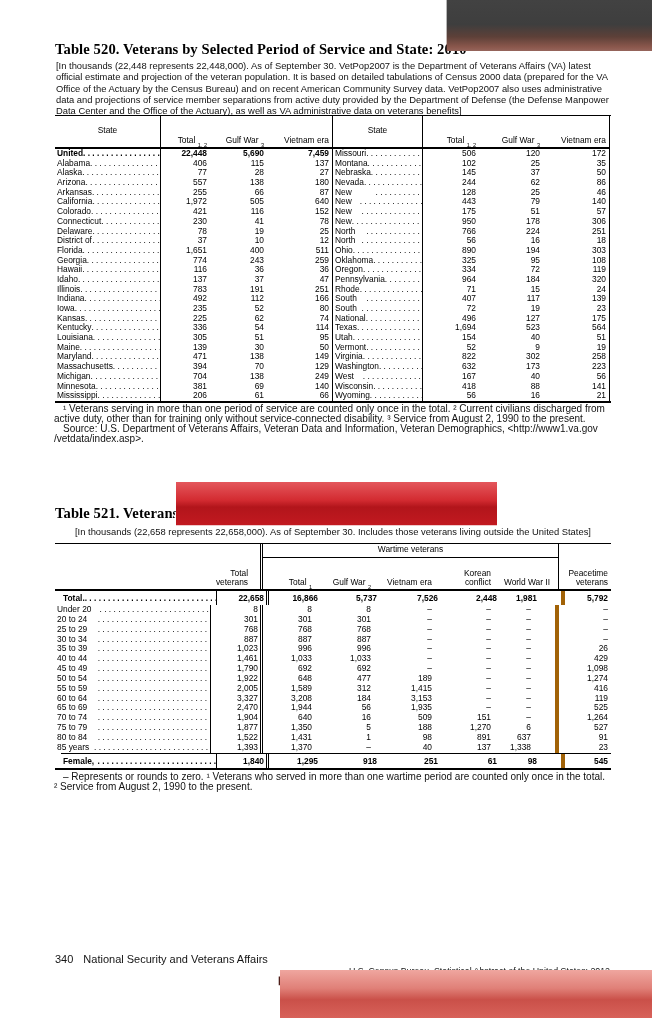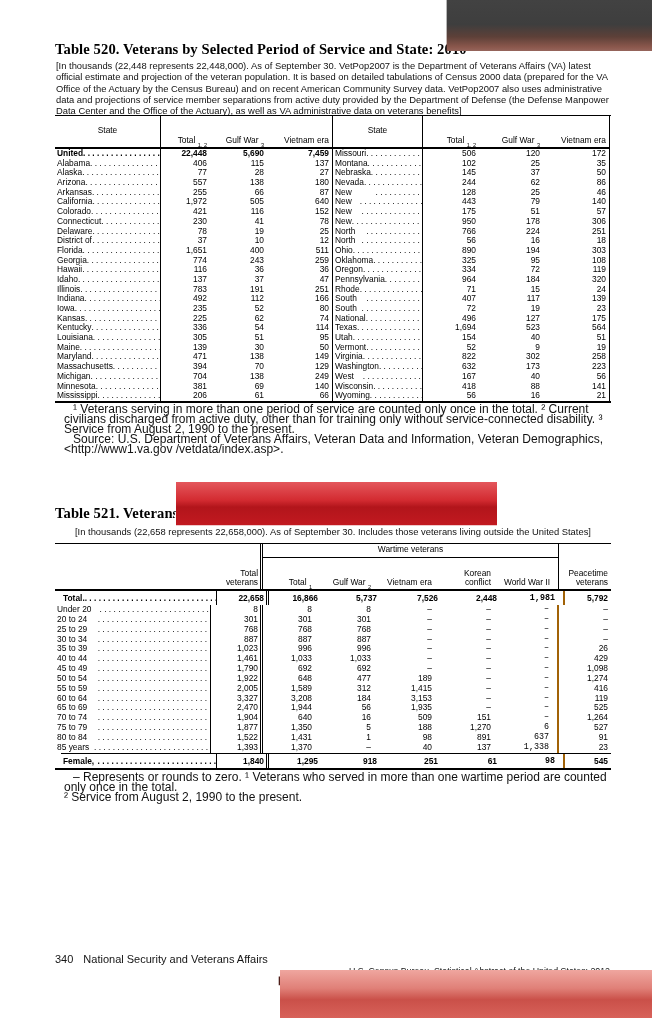--- a/index.html
+++ b/index.html
@@ -35,40 +35,40 @@
   .trow .lbl{display:flex;border-right:1px solid #000;padding-left:2px;}
   .trow .num{text-align:right;}
   .pad8{padding-right:9px;}
   .pad3{padding-right:3px;}
   .dots{flex:1 1 auto;overflow:hidden;white-space:nowrap;color:#000;}
   .dots::before{content:" . . . . . . . . . . . . . . . . . . . . . . . . . . . . . . . . . . . . . . . .";}
   .bold{font-weight:bold;}
   .indent{padding-left:9px;}
 
   
-  .fn{left:64px;width:557px;font-size:12px;line-height:10px;color:#111;}
+  .fn{left:54px;width:557px;font-size:10px;line-height:10px;color:#111;}
   .fn p{margin:0;text-indent:9px;}
   .fn .noindent{text-indent:0;}
 
   
   #t521{left:55px;top:543px;width:556px;border-top:1px solid #000;border-bottom:2px solid #000;
         --c521:156px 52px 60px 59px 61px 59px 57px 1fr;}
   .t521-head{display:grid;grid-template-columns:var(--c521);grid-template-rows:14px 31px;border-bottom:2px solid #000;}
   .t521-head .hc{font-size:8.4px;line-height:9px;display:flex;align-items:flex-end;justify-content:flex-end;text-align:right;padding-bottom:2px;box-sizing:border-box;}
   .h-age{grid-row:1/3;grid-column:1;align-items:center !important;justify-content:center !important;text-align:center !important;border-right:1px solid #000;}
-  .h-tot{grid-row:1/3;grid-column:2;border-right:3px double #000;padding-right:2px;}
+  .h-tot{grid-row:1/3;grid-column:2;border-right:3px double #000;padding-right:12px;}
   .h-war{grid-row:1;grid-column:3/8;align-items:center !important;justify-content:center !important;text-align:center !important;border-bottom:1px solid #000;border-right:1px solid #000;}
   .h-sub{grid-row:2;}
   .h-ww2{border-right:1px solid #000;}
   .r521{display:grid;grid-template-columns:var(--c521);height:9.85px;line-height:9.85px;}
   .r521 .cell{overflow:hidden;text-align:right;box-sizing:border-box;}
   .r521 .lbl{display:flex;text-align:left;border-right:1px solid #000;padding-left:2px;}
   .r521 .c-tot{border-right:3px double #000;padding-right:2px;}
   .r521 .c-war{padding-right:11px;}
-  .r521 .c-ww2{border-right:2px solid #a16207;padding-right:8px;font-family:Liberation Mono, monospace;}
+  .r521 .c-ww2{border-right:4px solid #a16207;padding-right:24px;}
   .r521 .c-peace{padding-right:3px;}
   .r521.tall{height:14px;line-height:14px;margin-left:6px;}
   .r521.femrow{border-top:1px solid #000;}
 
   
   #footer-left{left:55px;top:953px;font-size:11px;color:#141414;}
   #footer-left .pg{margin-right:10px;}
   #footer-right{right:42px;top:966px;font-size:8.8px;color:#141414;}
 
   

